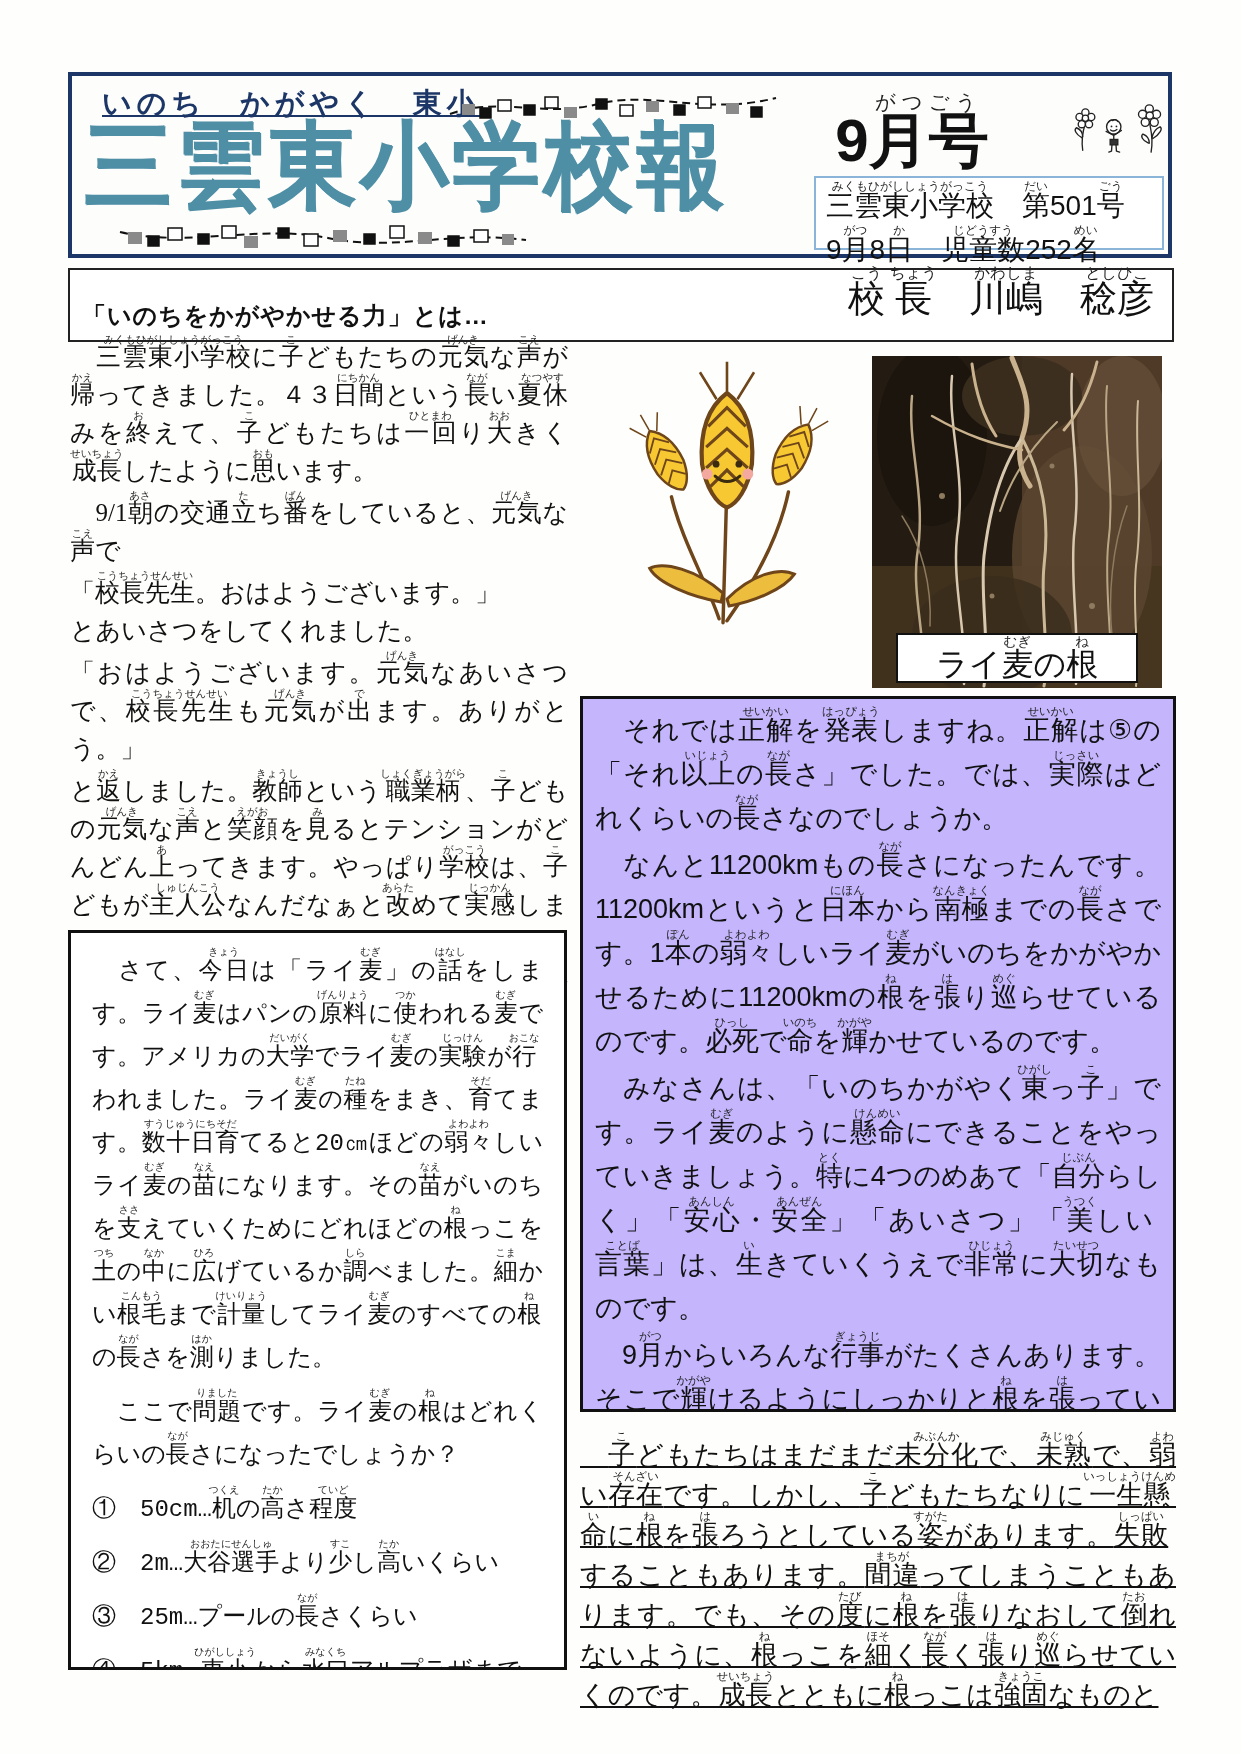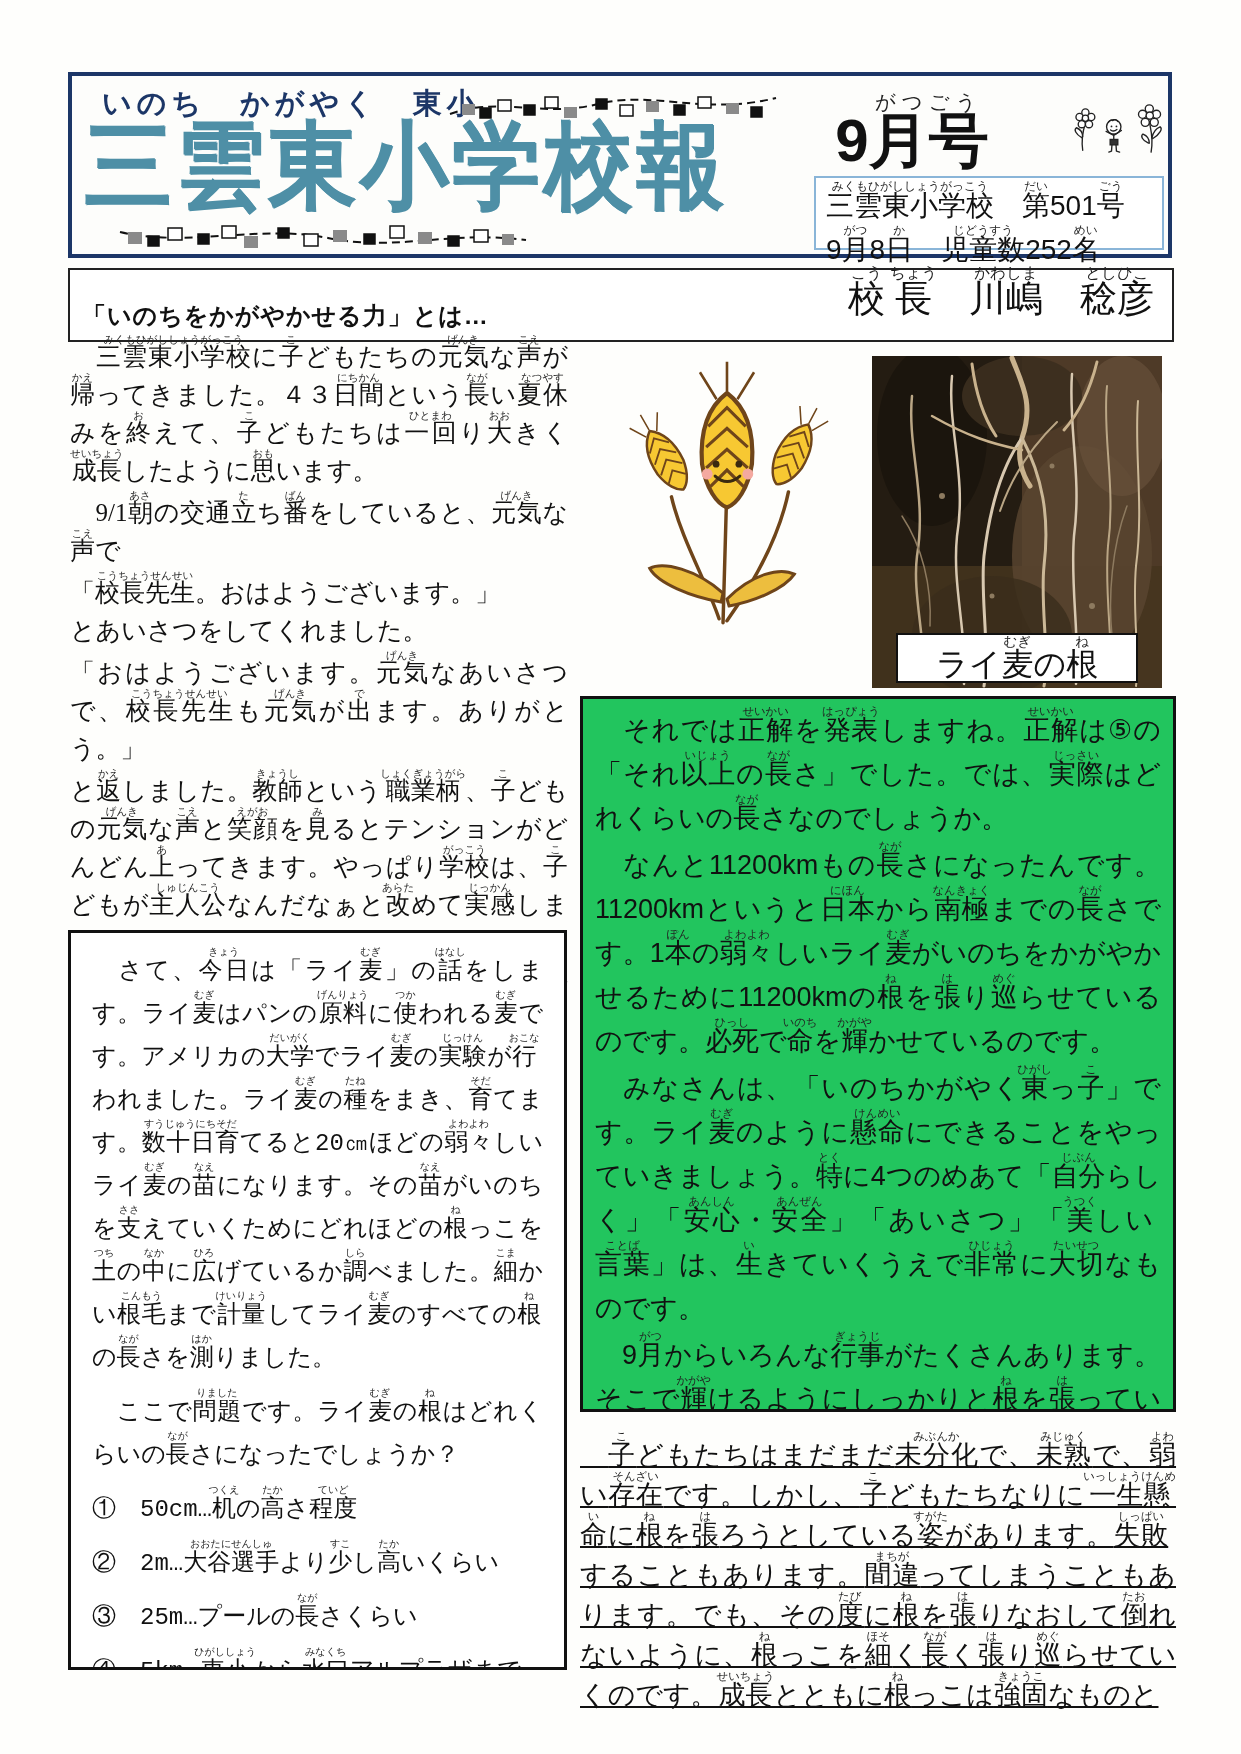--- a/index.html
+++ b/index.html
@@ -6,21 +6,21 @@
   .page{position:relative;width:1241px;height:1754px;background:#fefefc;margin:0 auto;overflow:hidden;}
   .mincho{font-family:"Liberation Serif","DejaVu Serif",serif;}
   .gothic{font-family:"Liberation Sans","DejaVu Sans",sans-serif;}
   ruby{ruby-align:center;}
   rt{font-size:0.42em;color:#222;font-weight:normal;letter-spacing:0;}
 
   
   .header-box{position:absolute;left:68px;top:72px;width:1104px;height:186px;
     border:4px solid #1c3667;background:#fdfdfb;box-sizing:border-box;}
   .tagline{position:absolute;left:30px;top:8px;font-size:29px;font-weight:bold;
-    color:#1c3667;letter-spacing:5px;white-space:nowrap;}
+    color:#1c3667;letter-spacing:5px;white-space:nowrap;text-decoration:underline;}
   .main-title{position:absolute;left:12px;top:26px;font-size:88px;font-weight:bold;
     color:#4e8fa6;letter-spacing:4px;white-space:nowrap;
     text-shadow:1px 1px 0 #4e8fa6;transform:scaleY(1.08);transform-origin:top left;}
   .deco-top{position:absolute;left:376px;top:16px;}
   .deco-bottom{position:absolute;left:46px;top:146px;}
   .issue-block{position:absolute;left:700px;top:16px;width:280px;text-align:center;
     font-size:60px;font-weight:bold;color:#111;line-height:1.5;}
   .issue-block rt{font-size:0.34em;letter-spacing:6px;}
   .doodle{position:absolute;left:990px;top:8px;}
   .info-box{position:absolute;left:742px;top:100px;width:350px;height:74px;
@@ -47,21 +47,21 @@
 
   
   .wheat{position:absolute;left:612px;top:330px;}
   .photo{position:absolute;left:872px;top:356px;width:290px;height:332px;background:#241c12;}
   .photo svg{display:block;}
   .photo-caption{position:absolute;left:50%;bottom:5px;transform:translateX(-50%);
     width:242px;height:50px;background:#fff;border:2px solid #111;box-sizing:border-box;
     text-align:center;font-size:32px;color:#111;line-height:52px;}
 
   .answer-box{position:absolute;left:580px;top:696px;width:596px;height:716px;
-    border:3px solid #111;box-sizing:border-box;background:#22c55e;
+    border:3px solid #111;box-sizing:border-box;background:#c4b5fd;
     padding:6px 12px;overflow:hidden;}
   .answer-box .para{font-size:27px;color:#111;line-height:44px;text-align:justify;margin:0;}
 
   .closing-article{position:absolute;left:580px;top:1430px;width:596px;
     font-size:27px;color:#111;line-height:40px;text-align:justify;text-decoration:underline;}
   .closing-article .para{margin:0;}
 </style>
 </head>
 <body>
 

